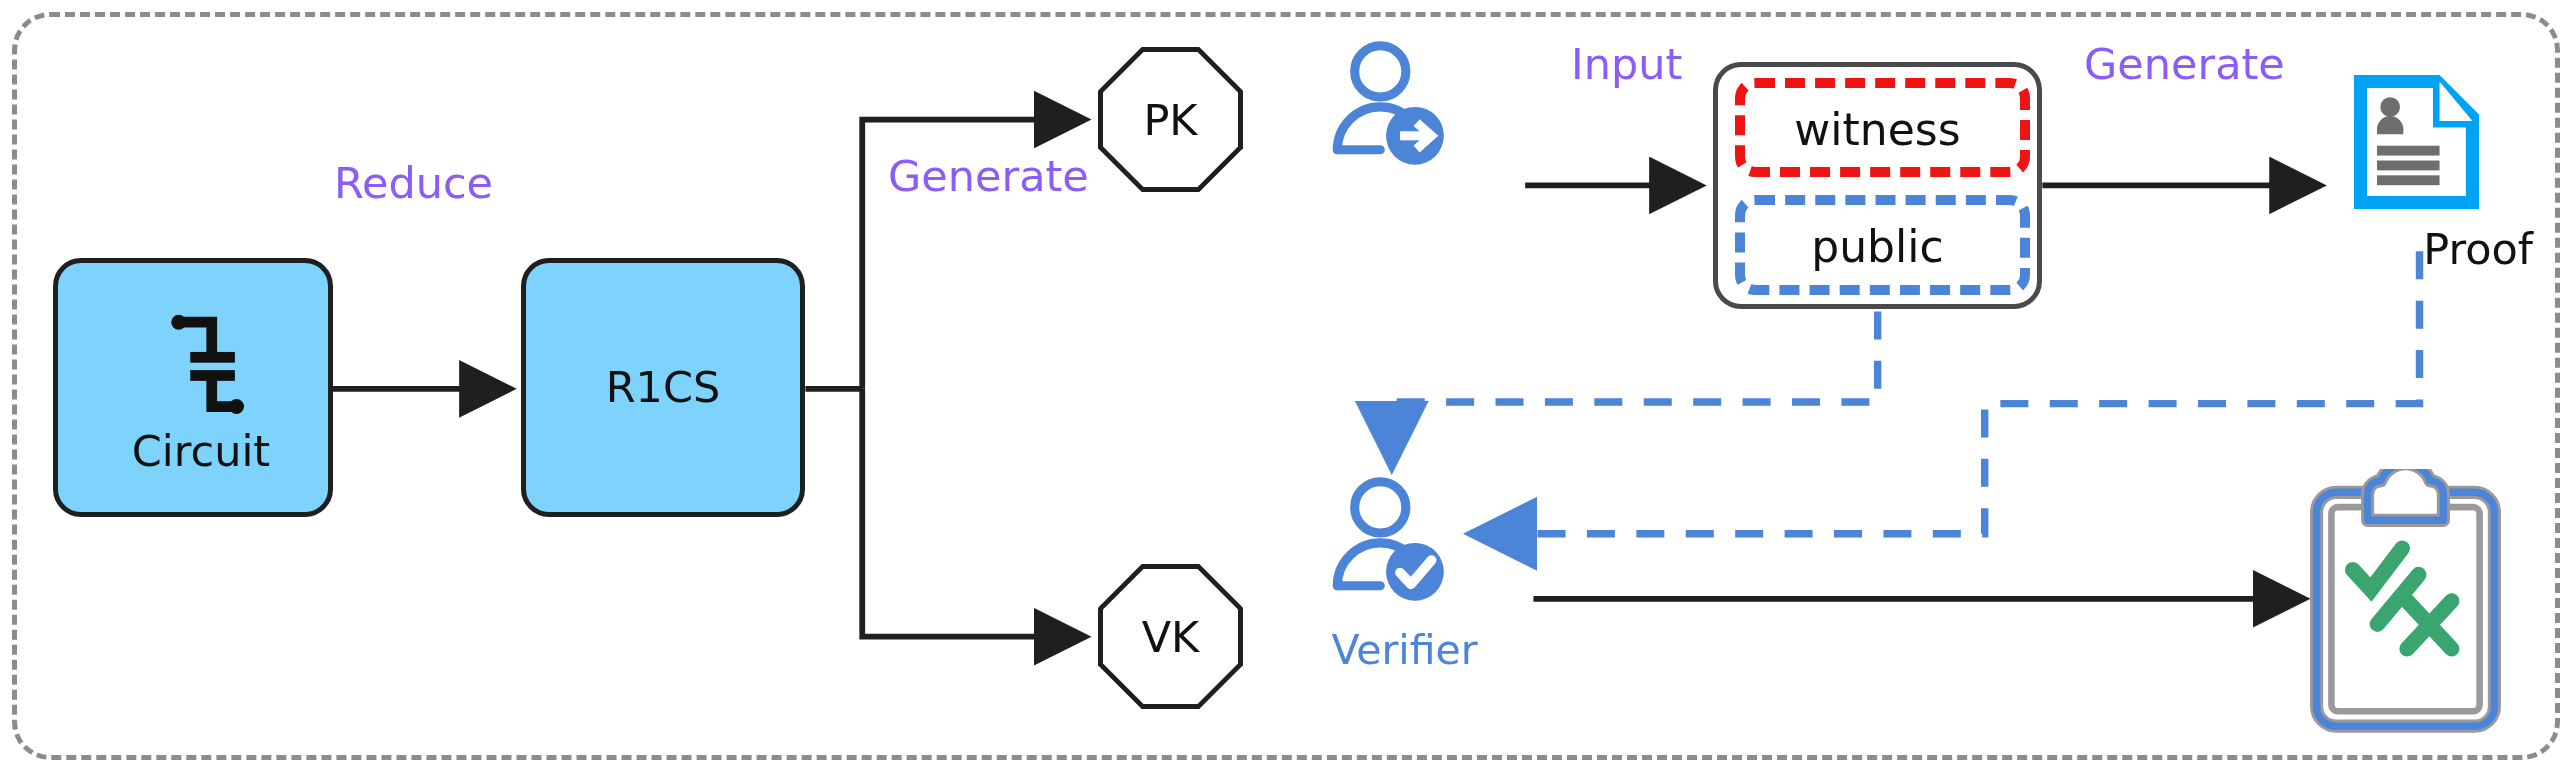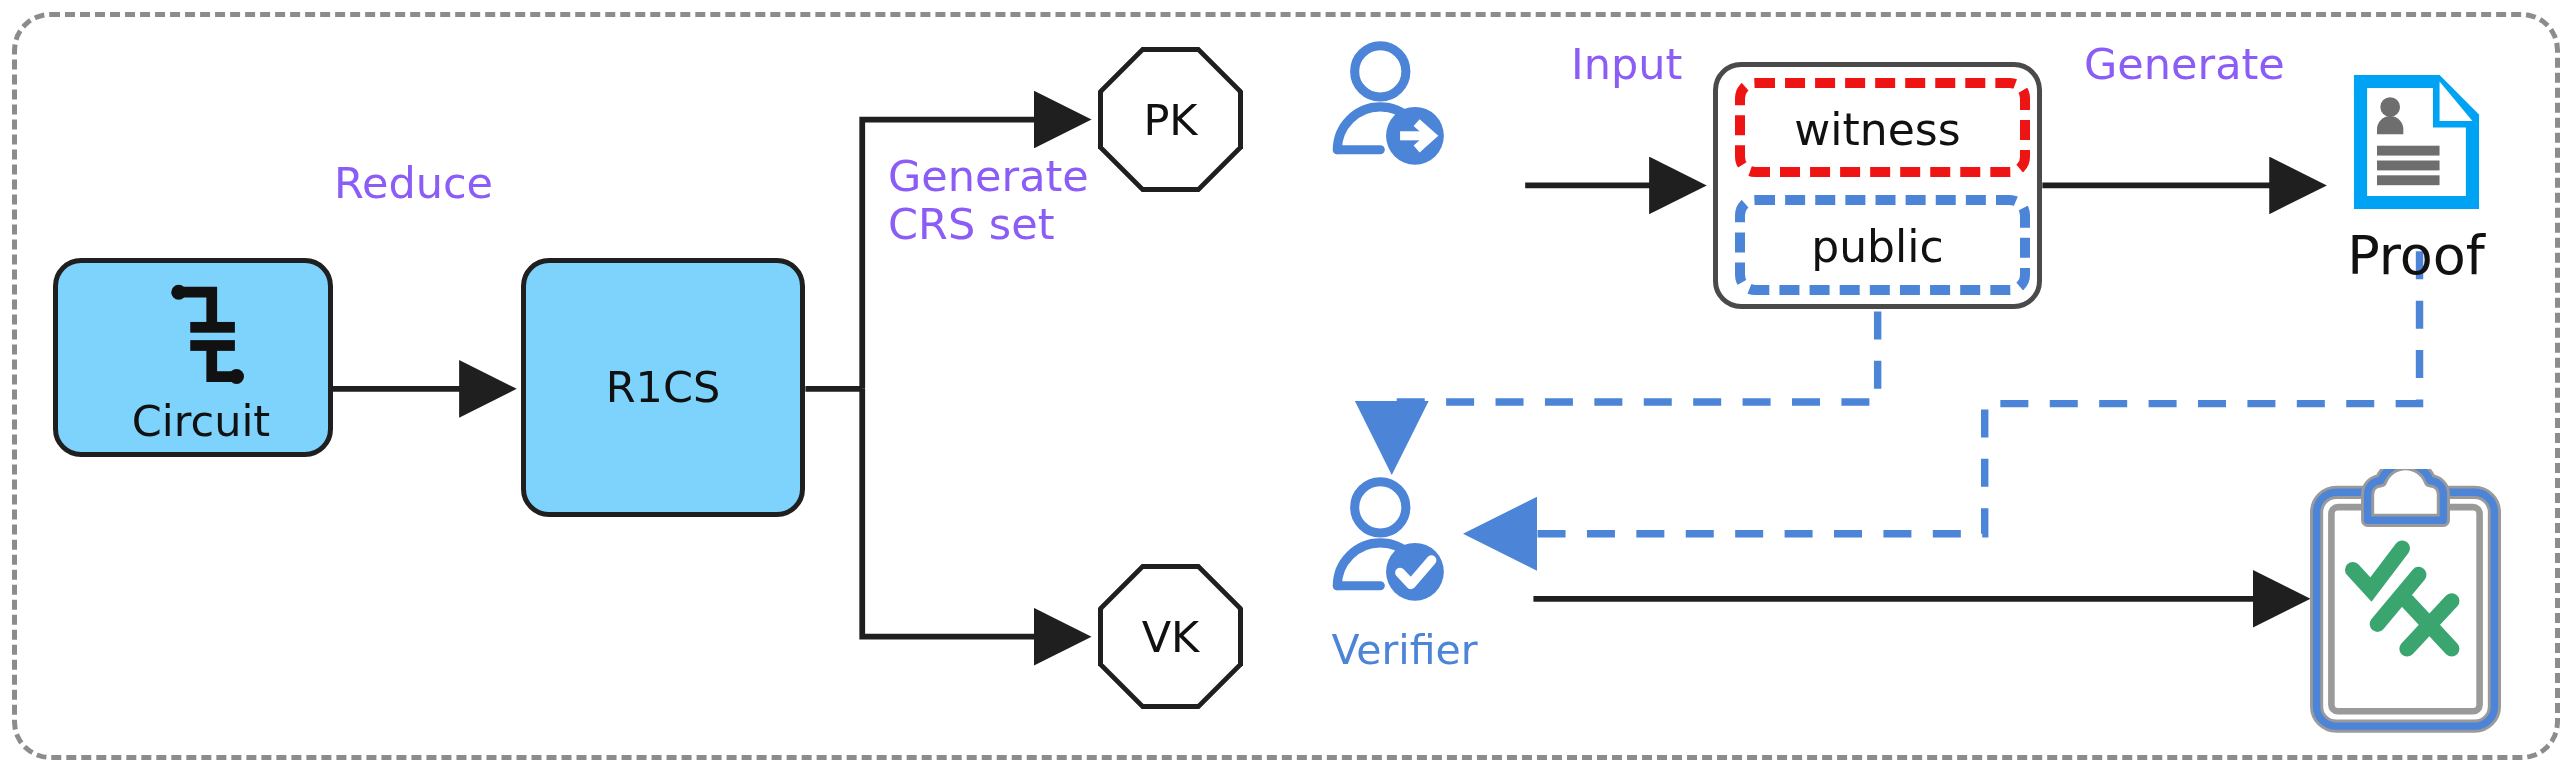--- a/index.html
+++ b/index.html
@@ -12,21 +12,21 @@
   }
 
   .node-box{
     position:absolute; box-sizing:border-box;
     border:5px solid #1f1f1f; border-radius:28px; background:#7dd3fc;
     display:flex; flex-direction:column; align-items:center; justify-content:center;
   }
   .node-label{ color:#111; line-height:1.05; text-align:center; white-space:nowrap;}
 
   
-  #circuit-box{ left:53px; top:258px; width:280px; height:199px;padding-left:16px; }
+  #circuit-box{ left:53px; top:258px; width:280px; height:259px;padding-left:16px; }
   #circuit-icon{ width:124px; height:124px; margin-top:3.3px;}
   #circuit-label{ font-size:43px; margin-top:1.6px;}
 
   
   #r1cs-box{ left:521px; top:258px; width:284px; height:259px; }
   #r1cs-l1{ font-size:43px; }
   #r1cs-l2{ font-size:43px; }
 
   
   .octagon{
@@ -65,22 +65,22 @@
   
   .person{ position:absolute; width:124px; height:148px;}
   .person-cap{ position:absolute; left:0; top:0; width:124px; height:128px;}
   .person-label{ position:absolute; top:150px; width:181px; left:-15px; text-align:center;
                  font-size:41px; color:#4C84D8; white-space:nowrap;}
   #prover-person{ left:1329px; top:40px;}
   #verifier-person{ left:1329px; top:476px;}
 
   
   #proof-icon{ position:absolute; left:2349px; top:70px; width:135px; height:144px;}
-  #proof-label{ position:absolute; left:2299px; top:224px; width:234px; text-align:center;
-                font-size:54px; color:#111;}
+  #proof-label{ position:absolute; left:2299px; top:224px; width:234px; text-align:right;
+                font-size:43px; color:#111;}
 
   
   #clipboard-icon{ position:absolute; left:2310px; top:469px; width:191px; height:264px;}
 
   
   #wires{ position:absolute; left:0; top:0; width:2576px; height:776px; pointer-events:none;}
 
   .edge-label{ position:absolute; font-size:43px; color:#8b5cf6; white-space:nowrap;}
   #reduce-label{ left:334px; top:158px;}
   #crs-label{ left:888px; top:152px; line-height:1.12; text-align:left;}
@@ -213,21 +213,20 @@
       <path d="M132,128 L82,188"></path>
       <path d="M118,160 L172,218"></path>
       <path d="M172,160 L118,218"></path>
     </g>
   </svg>
 
   <div class="edge-label" id="reduce-label">Reduce</div>
 
   <div class="edge-label" id="crs-label">
     <div>Generate</div>
-    <div>CRS set</div>
   </div>
 
   <div class="edge-label" id="input-label">Input</div>
 
   <div class="edge-label" id="generate-label">Generate</div>
 
 </div>
 
 
 </body></html>

